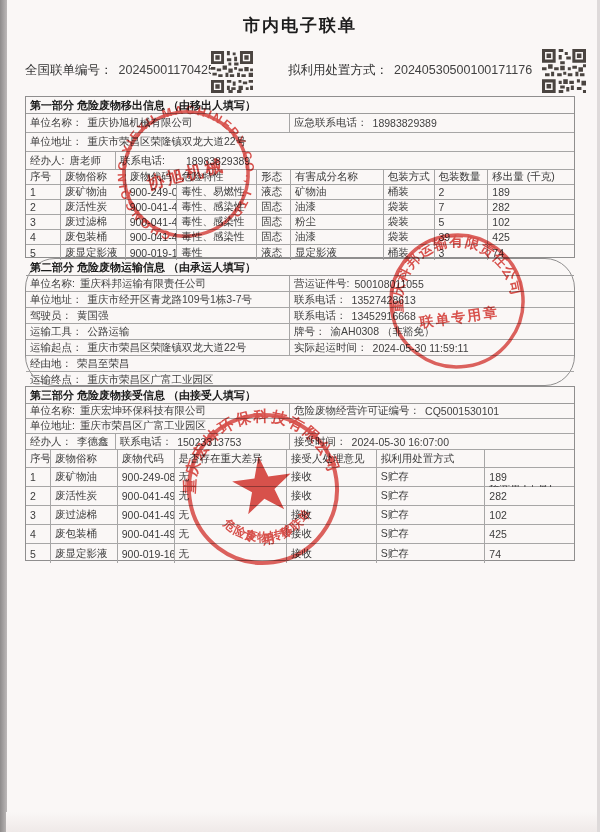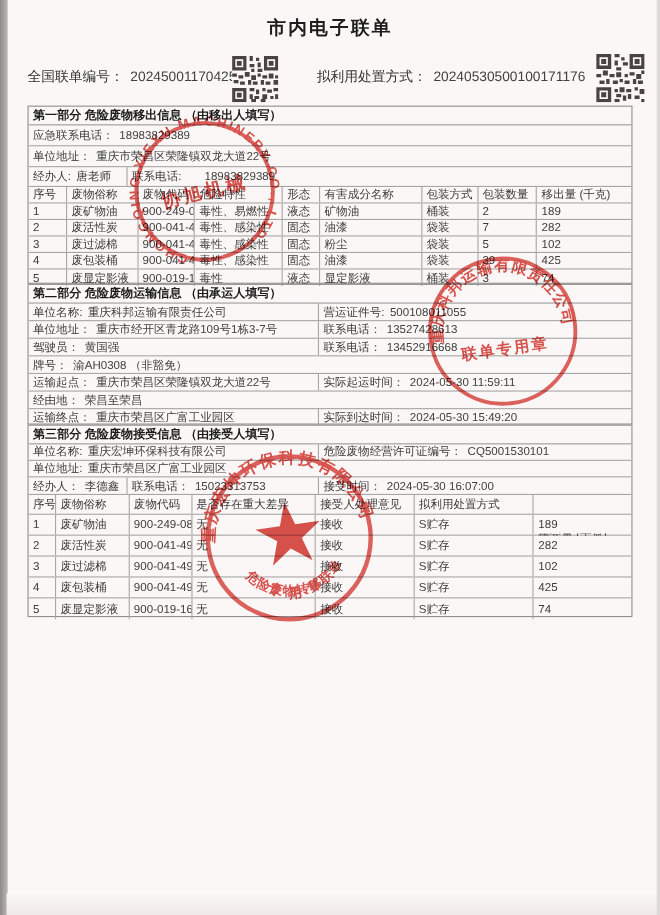--- a/index.html
+++ b/index.html
@@ -94,20 +94,24 @@
     <path d="M2 16h3v2H2zM6 15h2v3H6zM10 16h3v2h-3zM14 15h2v2h-2zM17 16h3v2h-3zM22 15h2v3h-2zM25 16h3v2h-3z"></path>
     <path d="M11 21h2v2h-2zM14 20h3v3h-3zM18 21h3v2h-3zM23 20h2v2h-2zM26 21h3v3h-3z"></path>
     <path d="M12 24h3v2h-3zM16 25h2v3h-2zM19 24h2v3h-2zM23 25h3v2h-3zM27 27h2v2h-2zM11 27h3v2h-3z"></path>
   </g>
 </svg>
 
 <div class="section" style="top:96px;height:162px;">
   <div class="sec-heading">第一部分 危险废物移出信息 （由移出人填写）</div>
 
   <div class="row" style="height:19px;">
+    <div class="cell" style="width:265px;">
+      <span class="lab">单位名称：</span>
+      <span class="val">重庆协旭机械有限公司</span>
+    </div>
     <div class="cell" style="width:285px;">
       <span class="lab">应急联系电话：</span>
       <span class="val">18983829389</span>
     </div>
   </div>
 
   <div class="row" style="height:19px;">
     <div class="cell" style="width:550px;">
       <span class="lab">单位地址：</span>
       <span class="val">重庆市荣昌区荣隆镇双龙大道22号</span>
@@ -187,21 +191,21 @@
     <div class="cell" style="width:52px;">900-019-16</div>
     <div class="cell" style="width:80px;">毒性</div>
     <div class="cell" style="width:34px;">液态</div>
     <div class="cell" style="width:93px;">显定影液</div>
     <div class="cell" style="width:51px;">桶装</div>
     <div class="cell" style="width:54px;">3</div>
     <div class="cell" style="width:86px;">74</div>
   </div>
 </div>
 
-<div class="section" style="top:258px;height:128px;">
+<div class="section" style="top:258px;height:128px;border-radius:30px;">
   <div class="sec-heading">第二部分 危险废物运输信息 （由承运人填写）</div>
 
   <div class="row" style="height:16px;">
     <div class="cell" style="width:265px;">
       <span class="lab">单位名称:</span>
       <span class="val">重庆科邦运输有限责任公司</span>
     </div>
     <div class="cell" style="width:285px;">
       <span class="lab">营运证件号:</span>
       <span class="val">500108011055</span>
@@ -221,20 +225,24 @@
     <div class="cell" style="width:265px;">
       <span class="lab">驾驶员：</span>
       <span class="val">黄国强</span>
     </div>
     <div class="cell" style="width:285px;">
       <span class="lab">联系电话：</span>
       <span class="val">13452916668</span>
     </div>
   </div>
   <div class="row" style="height:16px;">
+    <div class="cell" style="width:265px;">
+      <span class="lab">运输工具：</span>
+      <span class="val">公路运输</span>
+    </div>
     <div class="cell" style="width:285px;">
       <span class="lab">牌号：</span>
       <span class="val">渝AH0308 （非豁免）</span>
     </div>
   </div>
   <div class="row" style="height:16px;">
     <div class="cell" style="width:265px;">
       <span class="lab">运输起点：</span>
       <span class="val">重庆市荣昌区荣隆镇双龙大道22号</span>
     </div>
@@ -246,24 +254,20 @@
   <div class="row" style="height:16px;">
     <div class="cell" style="width:550px;">
       <span class="lab">经由地：</span>
       <span class="val">荣昌至荣昌</span>
     </div>
   </div>
   <div class="row" style="height:15px;">
     <div class="cell" style="width:265px;">
       <span class="lab">运输终点：</span>
       <span class="val">重庆市荣昌区广富工业园区</span>
-    </div>
-    <div class="cell" style="width:285px;">
-      <span class="lab">实际到达时间：</span>
-      <span class="val">2024-05-30 15:49:20</span>
     </div>
   </div>
 </div>
 
 <div class="section" style="top:386px;height:175px;">
   <div class="sec-heading">第三部分 危险废物接受信息 （由接受人填写）</div>
 
   <div class="row" style="height:15px;">
     <div class="cell" style="width:265px;">
       <span class="lab">单位名称:</span>

